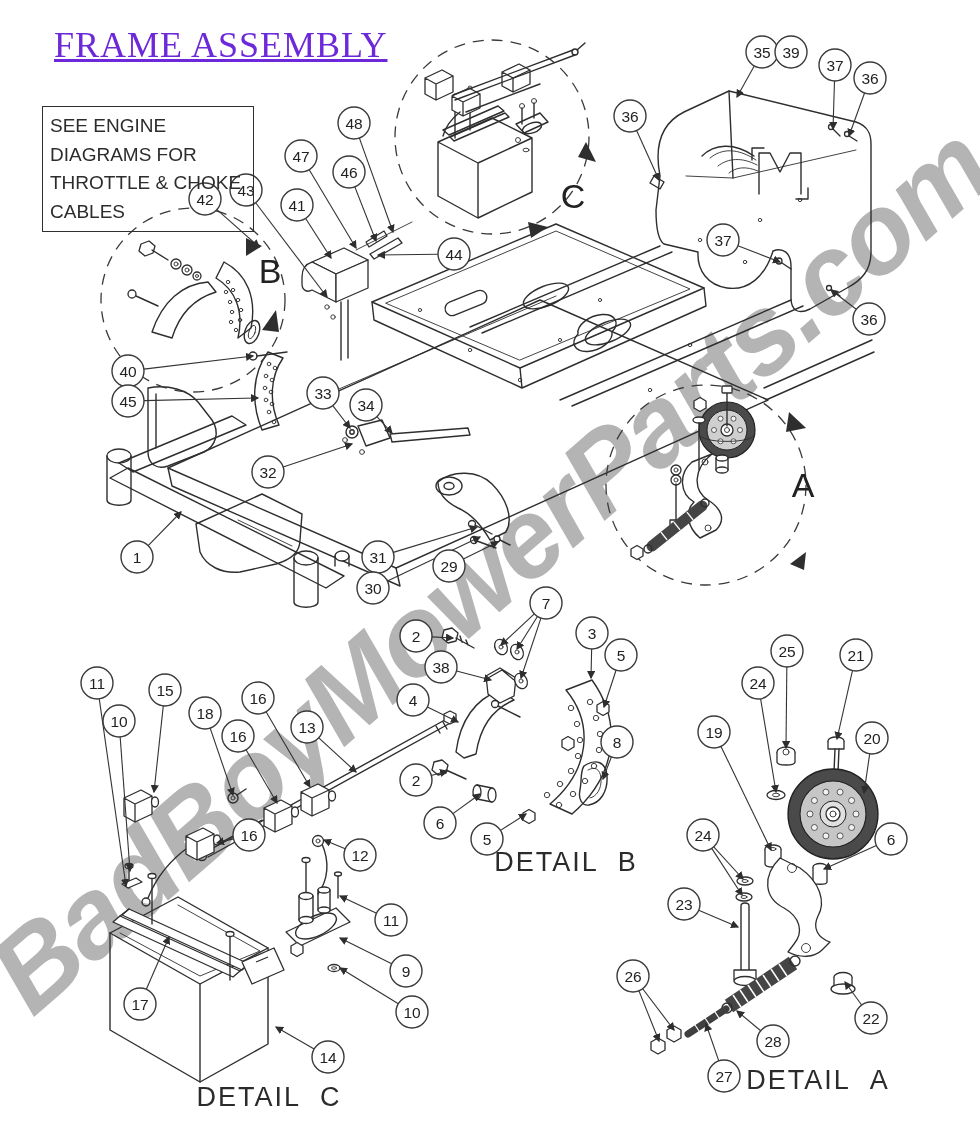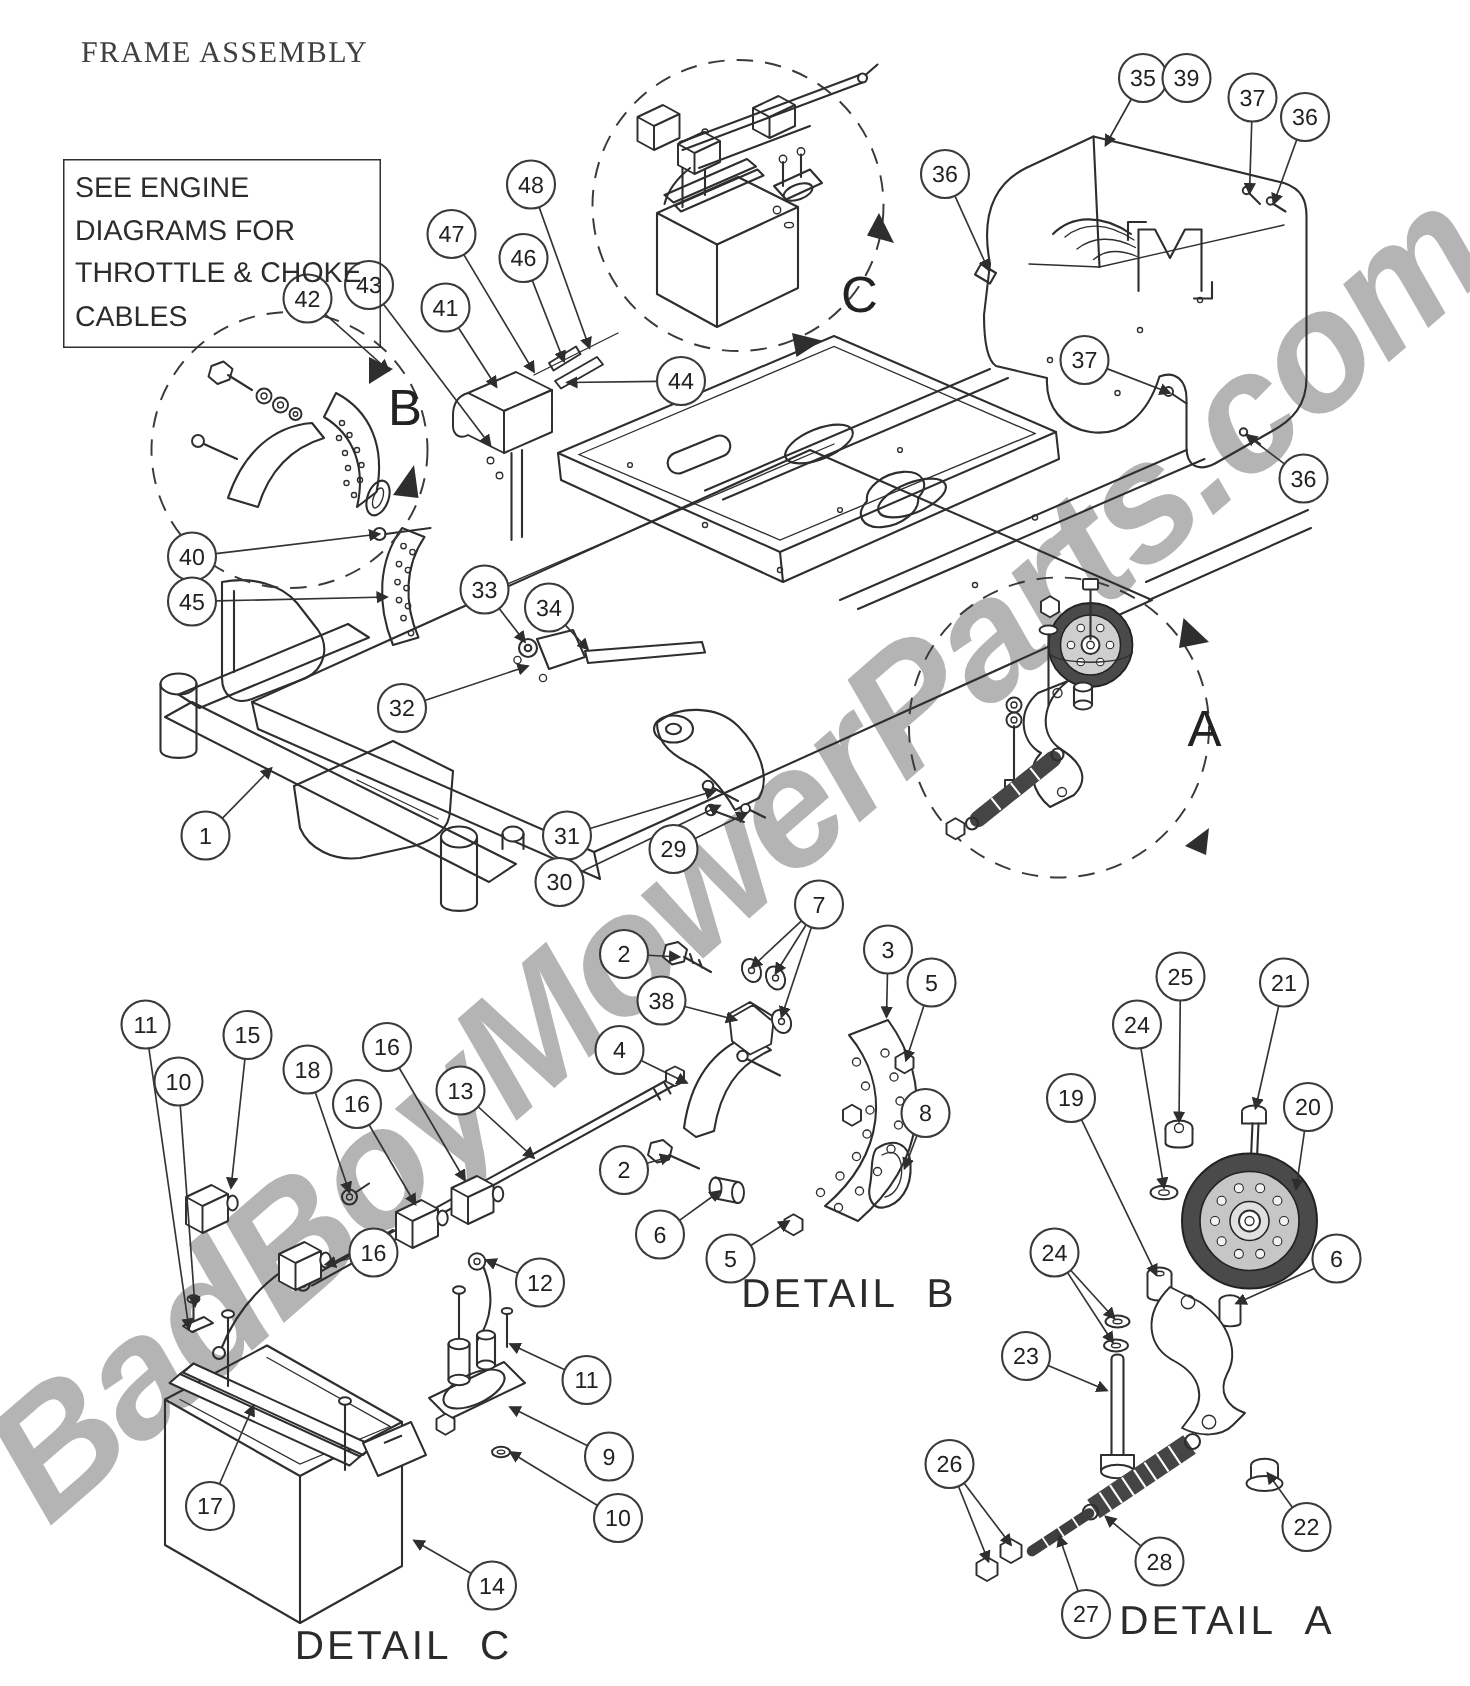--- a/index.html
+++ b/index.html
@@ -3,21 +3,21 @@
 <meta charset="utf-8">
 <style>
   html,body{margin:0;padding:0;background:#fff;}
   .stage{position:relative;width:980px;height:1124px;background:#fff;overflow:hidden;
          font-family:"Liberation Sans",sans-serif;}
   .watermark{position:absolute;left:-220px;top:505px;width:1420px;text-align:center;
              font-family:"Liberation Sans",sans-serif;font-weight:bold;font-style:italic;
              font-size:112px;letter-spacing:-2px;white-space:nowrap;opacity:.8;
              transform:rotate(-41deg);transform-origin:50% 50%;user-select:none;}
   .page-title{position:absolute;left:54px;top:24px;font-family:"Liberation Serif",serif;
-              font-size:20px;letter-spacing:1px;color:#404040;}
+              font-size:36px;letter-spacing:1px;color:#6d28d9;text-decoration:underline;}
   .note-box{position:absolute;left:42px;top:106px;width:196px;border:1.6px solid #2f2f2f;
             padding:5px 7px;font-size:19px;line-height:1.5;color:#2c2c2c;background:transparent;}
   svg{position:absolute;left:0;top:0;}
   .s{fill:none;stroke:#2e2e2e;stroke-width:1.4;stroke-linecap:round;stroke-linejoin:round;}
   .thin{fill:none;stroke:#2e2e2e;stroke-width:.9;stroke-linecap:round;}
   .sw{fill:#fff;stroke:#2e2e2e;stroke-width:1.3;stroke-linejoin:round;}
   .dash{fill:none;stroke:#3a3a3a;stroke-width:1.3;stroke-dasharray:11 8;}
   .leader{stroke:#333;stroke-width:1.1;fill:none;}
   .balloon{fill:#fff;stroke:#3a3a3a;stroke-width:1.4;}
   .balloon-num{font-family:"Liberation Sans",sans-serif;font-size:15.5px;fill:#222;}

